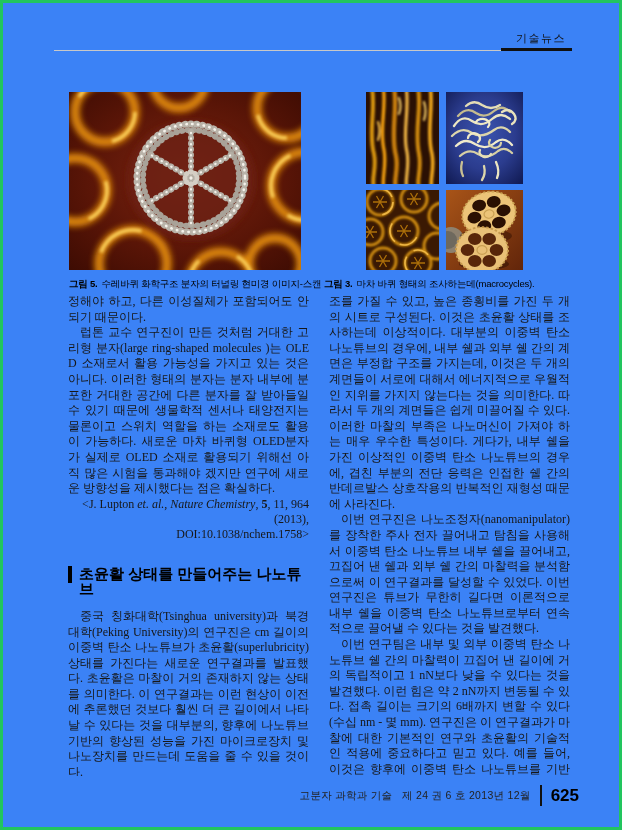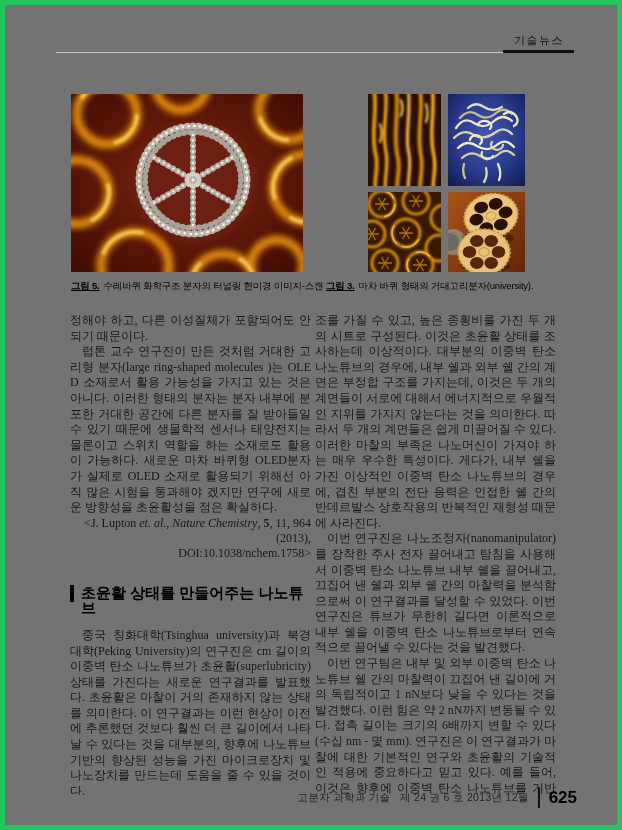--- a/index.html
+++ b/index.html
@@ -1,35 +1,35 @@
 <!DOCTYPE html>
 <html><head>
 <meta charset="utf-8">
 <style>
   html,body{margin:0;padding:0;background:#fafafa;}
-  .page{position:relative;width:622px;height:830px;background:#737373;border:5px solid #22c55e;
+  .page{position:relative;width:622px;height:830px;background:#3b82f6;border:3px solid #22c55e;
         box-sizing:border-box;overflow:hidden;color:#151515;
         font-family:"Liberation Serif",serif;}
   
   .section-tab{position:absolute;top:28px;right:53px;font-family:"Liberation Sans",sans-serif;
         font-size:11px;letter-spacing:1.5px;color:#111;}
   .rule-gray{position:absolute;top:47px;left:51px;width:447px;height:1px;background:#c8c8c8;}
   .rule-black{position:absolute;top:45px;left:498px;width:71px;height:3px;background:#101010;}
   
   .fig5{position:absolute;left:66px;top:89px;width:232px;height:178px;overflow:hidden;}
   .fig6{position:absolute;left:363px;top:89px;width:157px;height:178px;}
   .panel{position:absolute;overflow:hidden;}
   .panel svg,.fig5 svg{display:block;}
   .caption{position:absolute;top:275px;font-family:"Liberation Sans",sans-serif;font-size:9.5px;
         letter-spacing:-0.2px;color:#000;white-space:nowrap;overflow:hidden;}
   .cap5{left:66px;max-width:252px;}
   .cap6{left:321px;max-width:248px;}
-  .cap-label{font-weight:700;margin-right:4px;text-decoration:underline;}
-  
-  .columns{position:absolute;left:65px;top:308px;width:502px;height:482px;display:flex;gap:4px;overflow:hidden;}
+  .cap-label{font-weight:700;margin-right:4px;}
+  
+  .columns{position:absolute;left:65px;top:291px;width:502px;height:482px;display:flex;gap:20px;overflow:hidden;}
   .col{width:241px;font-size:12px;line-height:15.6px;text-align:justify;word-break:break-all;color:#171717;}
   .col p{margin:0;}
   .col p.ind{text-indent:12px;}
   .ref{font-size:12px;line-height:15px;text-align:right;margin:1px 0 0 0;word-break:normal;}
   .ref .it{font-style:italic;}
   .ref .bd{font-weight:700;}
   .heading{display:flex;align-items:flex-start;gap:7px;margin:24px 0 12px 0;
         font-family:"Liberation Sans",sans-serif;font-size:15px;font-weight:700;color:#000;
         text-align:left;text-indent:0;}
   .hbar{width:4px;height:17px;background:#000;flex:0 0 auto;}
@@ -237,27 +237,27 @@
           <circle r="5" fill="none" stroke="#c89f52" stroke-width="1.2"></circle>
         </g>
       </svg>
     </div>
   </div>
 
   <div class="caption cap5">
     <span class="cap-label">그림 5.</span><span>수레바퀴 화학구조 분자의 터널링 현미경 이미지-스캔.</span>
   </div>
   <div class="caption cap6">
-    <span class="cap-label">그림 3.</span><span>마차 바퀴 형태의 거대고리분자(university).</span>
+    <span class="cap-label">그림 3.</span><span>마차 바퀴 형태의 조사하는데(macrocycles).</span>
   </div>
 
   <div class="columns">
     <div class="col">
       <p>정해야 하고, 다른 이성질체가 포함되어도 안 되기 때문이다.</p>
-      <p class="ind">럽톤 교수 연구진이 만든 것처럼 거대한 고리형 분자(large ring-shaped molecules )는 OLED 소재로서 활용 가능성을 가지고 있는 것은 아니다. 이러한 형태의 분자는 분자 내부에 분포한 거대한 공간에 다른 분자를 잘 받아들일 수 있기 때문에 생물학적 센서나 태양전지는 물론이고 스위치 역할을 하는 소재로도 활용이 가능하다. 새로운 마차 바퀴형 OLED분자가 실제로 OLED 소재로 활용되기 위해선 아직 많은 시험을 통과해야 겠지만 연구에 새로운 방향성을 초윤활성을 점은 확실하다.</p>
+      <p class="ind">럽톤 교수 연구진이 만든 것처럼 거대한 고리형 분자(large ring-shaped molecules )는 OLED 소재로서 활용 가능성을 가지고 있는 것은 아니다. 이러한 형태의 분자는 분자 내부에 분포한 거대한 공간에 다른 분자를 잘 받아들일 수 있기 때문에 생물학적 센서나 태양전지는 물론이고 스위치 역할을 하는 소재로도 활용이 가능하다. 새로운 마차 바퀴형 OLED분자가 실제로 OLED 소재로 활용되기 위해선 아직 많은 시험을 통과해야 겠지만 연구에 새로운 방향성을 제시했다는 점은 확실하다.</p>
       <p class="ref"><span>&lt;J. Lupton </span><span class="it">et. al.</span><span>, </span><span class="it">Nature Chemistry</span><span>, </span><span class="bd">5</span><span>, 11, 964 (2013),</span><br><span>DOI:10.1038/nchem.1758&gt;</span></p>
       <div class="heading">
         <span class="hbar"></span>
         <span>초윤활 상태를 만들어주는 나노튜브</span>
       </div>
       <p class="ind">중국 칭화대학(Tsinghua university)과 북경 대학(Peking University)의 연구진은 cm 길이의 이중벽 탄소 나노튜브가 초윤활(superlubricity) 상태를 가진다는 새로운 연구결과를 발표했다. 초윤활은 마찰이 거의 존재하지 않는 상태를 의미한다. 이 연구결과는 이런 현상이 이전에 추론했던 것보다 훨씬 더 큰 길이에서 나타날 수 있다는 것을 대부분의, 향후에 나노튜브 기반의 향상된 성능을 가진 마이크로장치 및 나노장치를 만드는데 도움을 줄 수 있을 것이다.</p>
 
     </div>
     <div class="col">
       <p>조를 가질 수 있고, 높은 종횡비를 가진 두 개의 시트로 구성된다. 이것은 초윤활 상태를 조사하는데 이상적이다. 대부분의 이중벽 탄소 나노튜브의 경우에, 내부 쉘과 외부 쉘 간의 계면은 부정합 구조를 가지는데, 이것은 두 개의 계면들이 서로에 대해서 에너지적으로 우월적인 지위를 가지지 않는다는 것을 의미한다. 따라서 두 개의 계면들은 쉽게 미끌어질 수 있다. 이러한 마찰의 부족은 나노머신이 가져야 하는 매우 우수한 특성이다. 게다가, 내부 쉘을 가진 이상적인 이중벽 탄소 나노튜브의 경우에, 겹친 부분의 전단 응력은 인접한 쉘 간의 반데르발스 상호작용의 반복적인 재형성 때문에 사라진다.</p>

